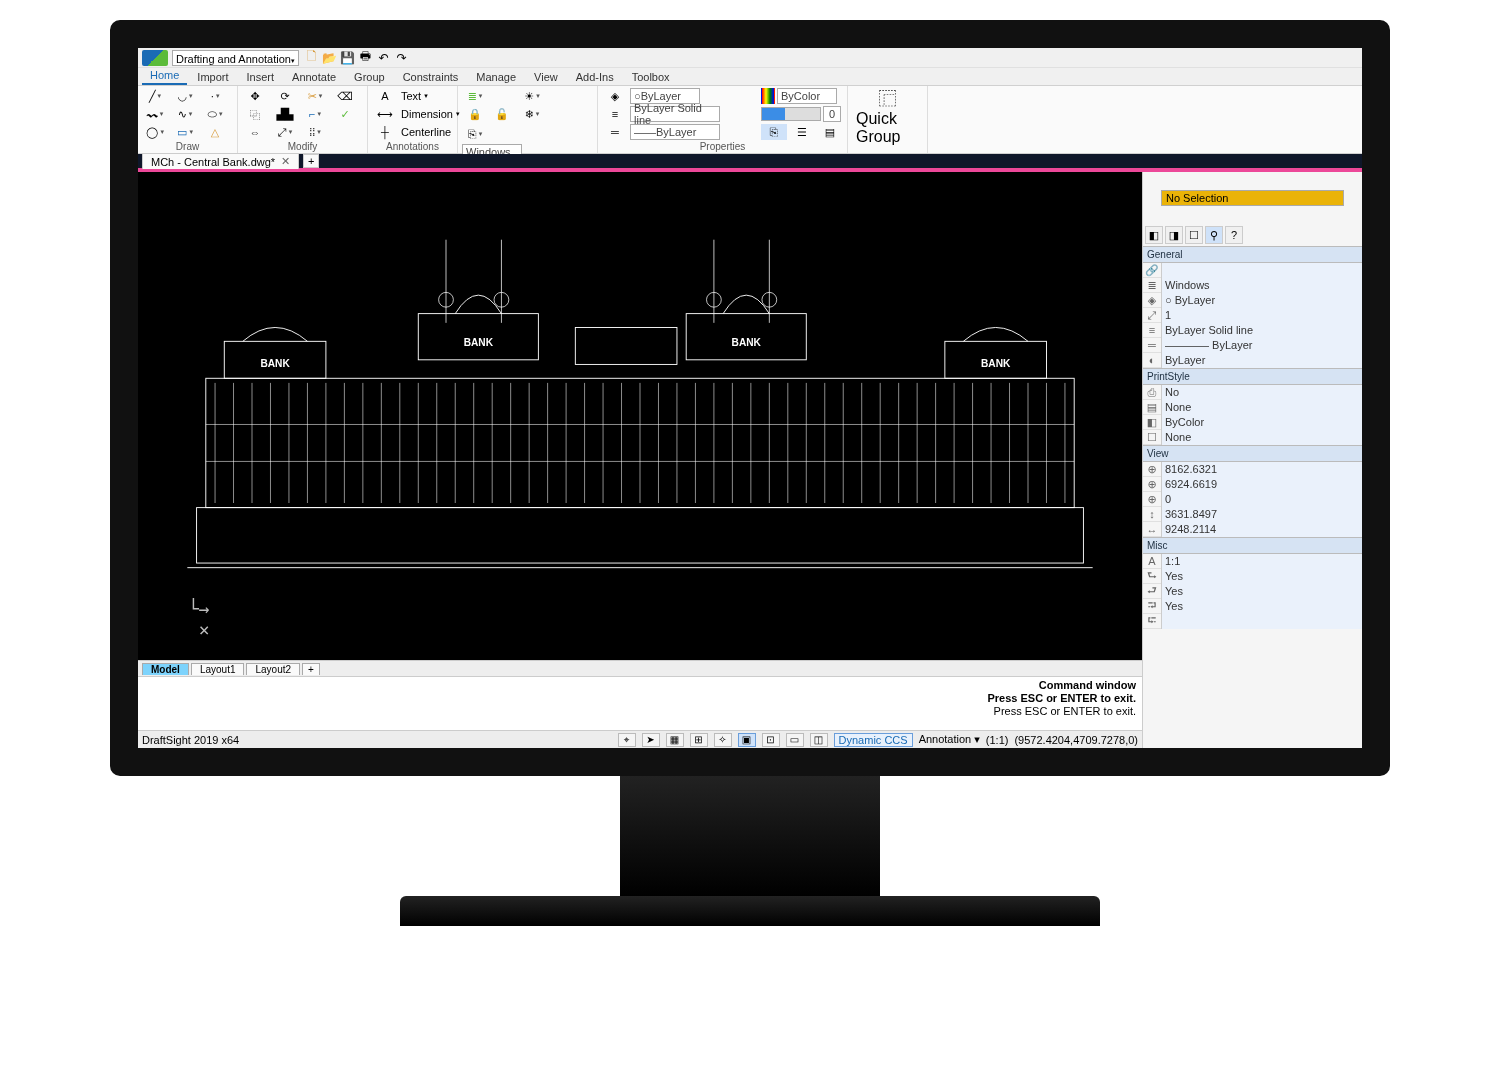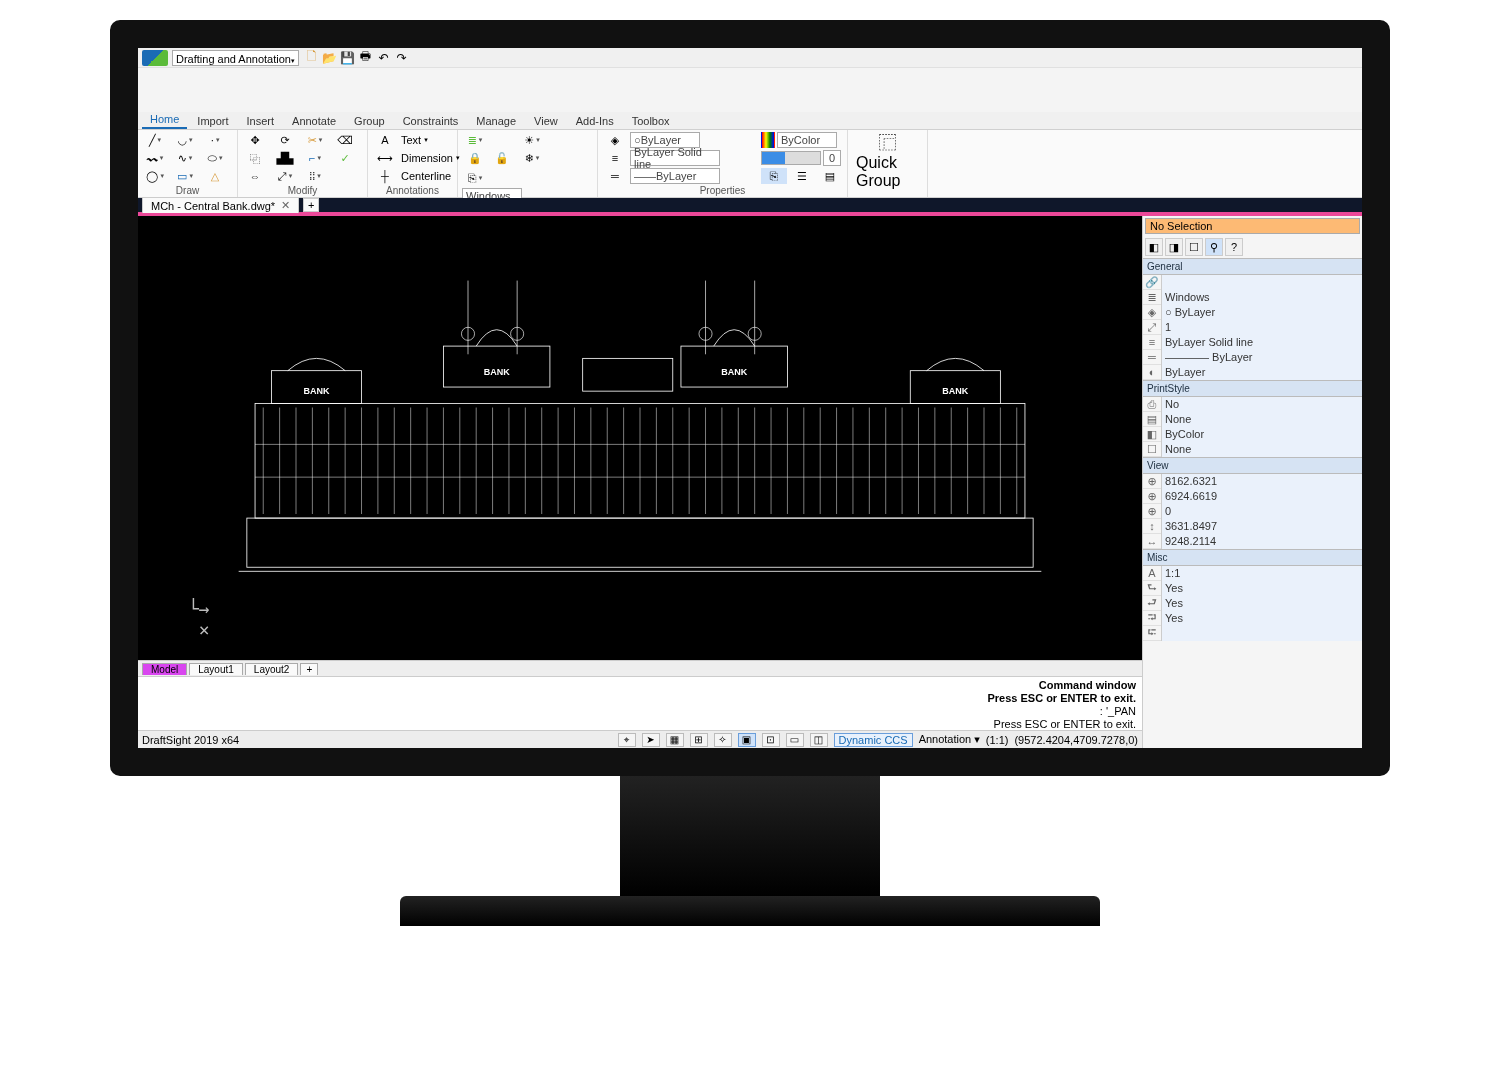--- a/index.html
+++ b/index.html
@@ -8,21 +8,21 @@
   .stand-neck { width:260px; height:120px; background:linear-gradient(#222,#000); margin:0 auto; }
   .stand-base { width:700px; height:30px; background:linear-gradient(#222,#000); margin:0 auto; border-radius:6px 6px 0 0; }
   .screen { background:#f4f4f4; width:100%; height:700px; display:flex; flex-direction:column; }
   
   .topbar { display:flex; align-items:center; height:20px; background:#f0f0f0; border-bottom:1px solid #e0e0e0; position:relative; }
   .logo { width:26px; height:16px; background:linear-gradient(135deg,#1a6bb5 50%,#5bbb3a 50%); margin:0 4px; border-radius:2px; }
   .workspace-dd { display:flex; align-items:flex-end; border:1px solid #aaa; background:#fff; height:16px; padding:0 3px; font-size:10px; min-width:110px; margin-right:4px; }
   .qat-icon { width:16px; height:16px; display:inline-flex; align-items:center; justify-content:center; margin:0 1px; font-size:12px; cursor:pointer; }
   .title { position:absolute; left:0; right:0; text-align:center; font-size:11px; color:#333; pointer-events:none; }
   
-  .ribbon-tabs { display:flex; align-items:flex-end; height:18px; background:#f0f0f0; padding-left:4px; gap:2px; border-bottom:1px solid #d0d0d0;margin-top:44px; }
+  .ribbon-tabs { display:flex; align-items:flex-end; height:18px; background:#f0f0f0; padding-left:4px; gap:2px; border-bottom:1px solid #d0d0d0; }
   .ribbon-tab { padding:2px 8px; font-size:11px; color:#333; cursor:pointer; }
   .ribbon-tab.active { color:#1a6bb5; border-bottom:2px solid #1a6bb5; font-weight:500; }
   
   .ribbon { display:flex; height:68px; background:#fafafa; border-bottom:1px solid #d0d0d0; }
   .panel { display:flex; flex-direction:column; border-right:1px solid #ddd; padding:2px 4px; }
   .panel-body { flex:1; display:flex; align-items:flex-start; gap:4px; flex-wrap:wrap; }
   .panel-label { text-align:center; font-size:10px; color:#555; padding-top:1px; }
   .rbtn { width:26px; height:16px; border:1px solid transparent; display:inline-flex; align-items:center; justify-content:center; font-size:11px; cursor:pointer; }
   .rbtn.dd::after { content:"▾"; font-size:7px; margin-left:2px; color:#555; }
   .col { display:flex; flex-direction:column; gap:2px; }
@@ -37,31 +37,31 @@
   .plus-tab { width:16px; height:14px; border:1px solid #ccc; display:flex; align-items:center; justify-content:center; background:#fafafa; cursor:pointer; }
   
   .main { flex:1; display:flex; min-height:0; }
   .canvas-wrap { flex:1; display:flex; flex-direction:column; min-width:0; }
   .canvas { flex:1; background:#000; position:relative; overflow:hidden; }
   .drawing { position:absolute; left:20px; right:20px; top:40px; bottom:60px; }
   .drawing svg { width:100%; height:100%; }
   .ucs { position:absolute; left:50px; bottom:20px; color:#bbb; font-size:18px; font-family:monospace; pointer-events:none; }
   
   .props { width:220px; background:#f5f5f5; display:flex; flex-direction:column; border-left:1px solid #ccc; font-size:10px; }
-  .props-header { border:1px solid #aaa; background:#fdba74; margin:2px; padding:1px 4px; }
+  .props-header { border:1px solid #aaa; background:#eab308; margin:18px; padding:1px 4px; }
   .props-toolbar { display:flex; gap:2px; margin:2px; }
   .props-toolbar .pb { width:18px; height:18px; border:1px solid #ccc; background:#f0f0f0; display:flex; align-items:center; justify-content:center; cursor:pointer; }
   .section-hdr { background:#d6e3f3; padding:2px 4px; font-size:10px; color:#234; border-top:1px solid #bbb; border-bottom:1px solid #bbb; }
   .prop-row { display:flex; align-items:center; height:15px; border-bottom:1px solid #e0e0e0; }
   .prop-row .ico { width:18px; text-align:center; color:#666; }
   .prop-row .val { flex:1; background:#eaf1fb; padding:0 3px; color:#333; border-left:1px solid #ccc; line-height:15px; height:15px; overflow:hidden; }
   
   .modeltabs { display:flex; align-items:center; height:16px; background:#eee; border-top:1px solid #ccc; padding-left:4px; gap:2px; }
   .mtab { border:1px solid #aaa; border-bottom:none; background:#fafafa; padding:0 8px; font-size:10px; cursor:pointer; }
-  .mtab.active { background:#d946ef; font-weight:400; }
+  .mtab.active { background:#7dd3fc; font-weight:700; }
   .cmd { background:#fff; border-top:1px solid #ccc; padding:2px 6px; font-size:10px; line-height:13px; height:54px;text-align:right; }
   .cmd-title { font-weight:600; }
   .statusbar { display:flex; align-items:center; height:18px; background:#ededed; border-top:1px solid #ccc; font-size:10px; padding:0 4px; gap:6px; }
   .statusbar .left-txt { flex:0 0 auto; }
   .statusbar .spacer { flex:1; }
   .sbtn { width:18px; height:14px; border:1px solid #bbb; background:#f5f5f5; display:flex; align-items:center; justify-content:center; cursor:pointer; font-size:10px; }
   .sbtn.active { background:#cfe2f9; border-color:#6a9edb; }
   .dyn-ccs { border:1px solid #6a9edb; background:#e8f1fc; padding:0 4px; color:#1a6bb5; }
 </style>
 </head>
@@ -366,21 +366,20 @@
       <div class="modeltabs">
         <div class="mtab active">Model</div>
         <div class="mtab">Layout1</div>
         <div class="mtab">Layout2</div>
         <div class="mtab" style="padding:0 5px;">+</div>
       </div>
 
       <div class="cmd">
         <div class="cmd-title">Command window</div>
         <div style="font-weight:600;">Press ESC or ENTER to exit.</div>
-        <div>: '_PAN</div>
         <div>Press ESC or ENTER to exit.</div>
       </div>
 
       <div class="statusbar">
         <span class="left-txt">DraftSight 2019 x64</span>
         <span class="spacer"></span>
         <span class="sbtn">⌖</span>
         <span class="sbtn">➤</span>
         <span class="sbtn">▦</span>
         <span class="sbtn">⊞</span>

